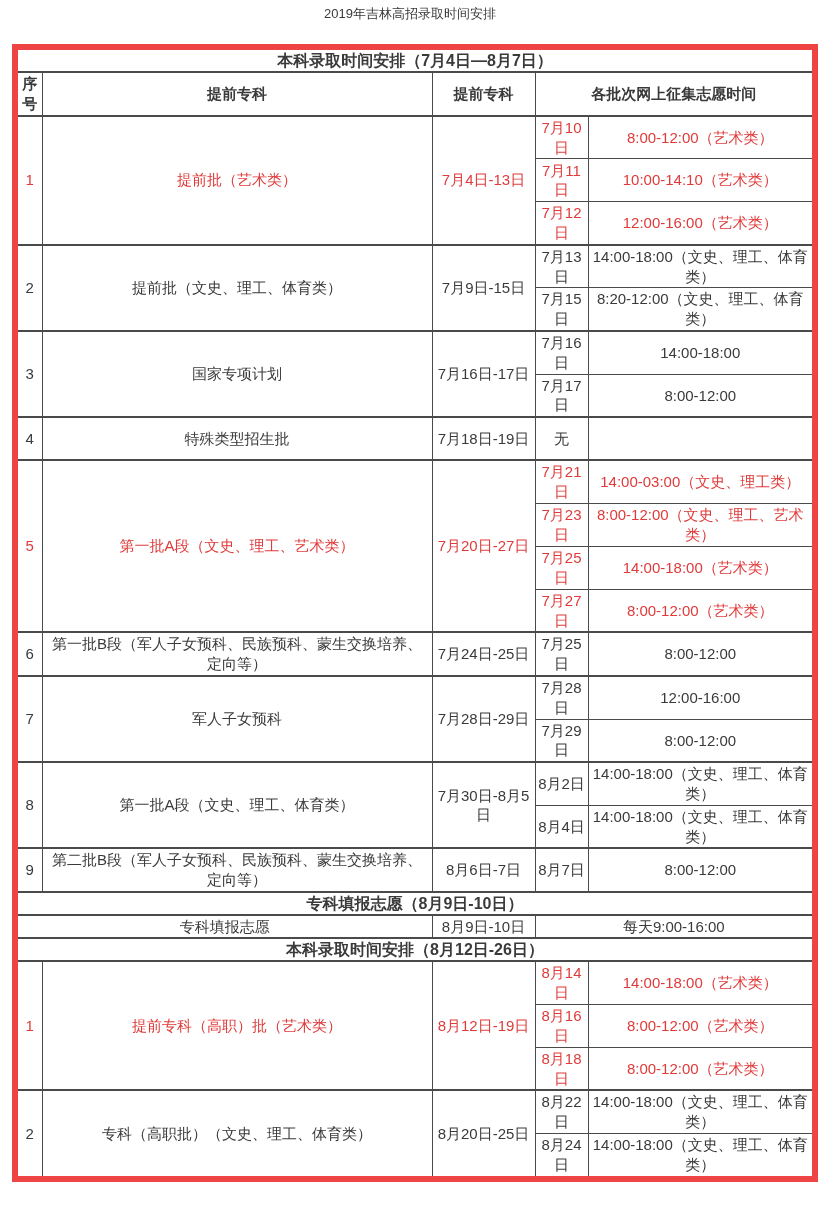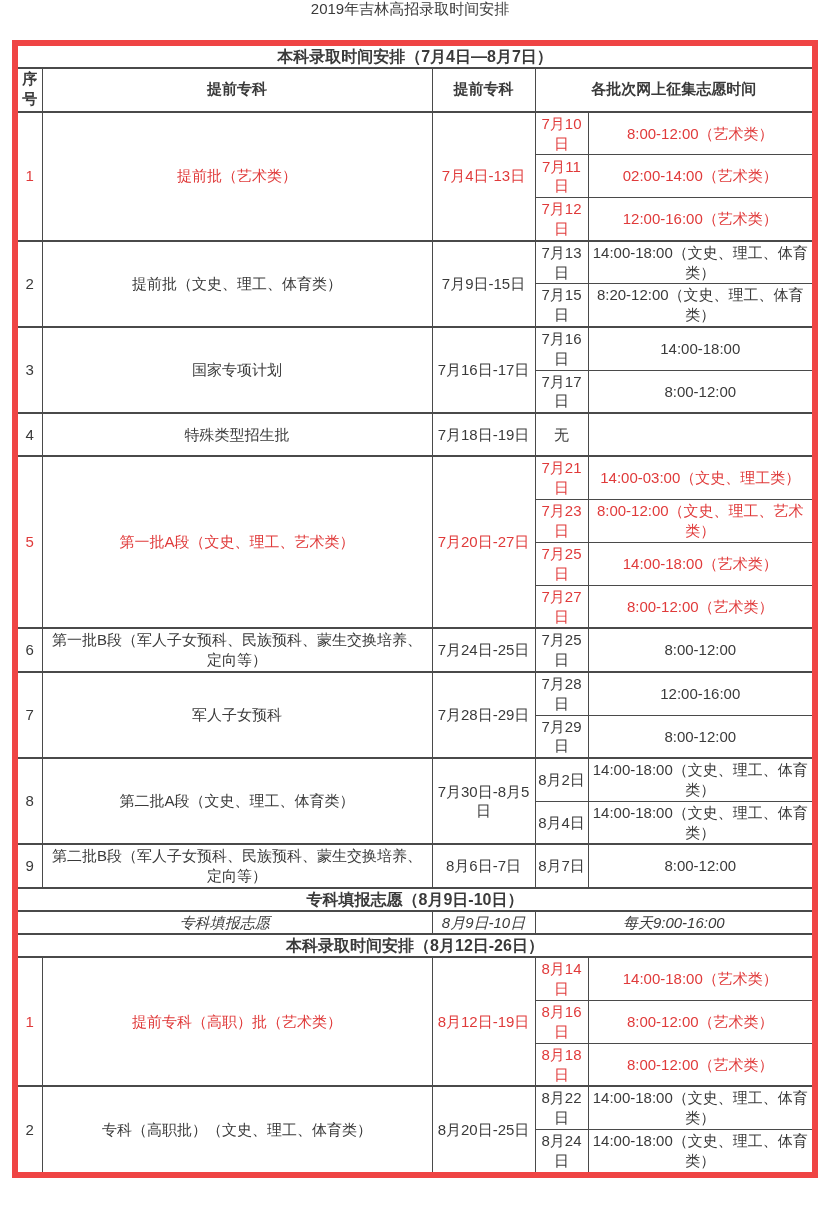--- a/index.html
+++ b/index.html
@@ -4,21 +4,22 @@
 <style>
   html,body{margin:0;padding:0;background:#ffffff;}
   body{
     width:820px;height:1210px;
     font-family:"Liberation Sans","DejaVu Sans",sans-serif;
     color:#3a3a3a;
     -webkit-font-smoothing:antialiased;
   }
   .page-title{
     text-align:center;
-    font-size:15px;
+    font-size:13px;
+    padding-top:5px;
     color:#3a3a3a;
   }
   table.sched{
     border-collapse:collapse;
     table-layout:fixed;
     width:800px;
     margin:21px 0 0 12px;
     border:6px solid #ef4444;
   }
   .sched td,.sched th{
@@ -33,23 +34,23 @@
   }
   .sched th{font-weight:bold;}
   .sched td.date-cell{padding:1px 0;}
   .sched td.seq-cell{padding:1px 0;}
   tr.sec-title td{
     font-weight:bold;
     font-size:16px;
     height:21px;
     padding:0 3px;
   }
-  tr.head-row{height:42px;font-family:Liberation Serif, serif;}
+  tr.head-row{height:42px;}
   tr.body-row{height:43px;}
-  tr.small-row td{height:21px;padding:0 3px;font-style:italic;}
+  tr.small-row td{height:21px;padding:0 3px;}
   tr.thick > td, tr.thick > th{border-top:2px solid #4a4a4a;}
   tr.red td{color:#e03a3a;}
 </style>
 </head>
 <body>
 
 <div class="page-title">2019年吉林高招录取时间安排</div>
 
 <table class="sched">
   <colgroup>
@@ -73,21 +74,21 @@
 
   <tr class="body-row thick red">
     <td class="seq-cell" rowspan="3">1</td>
     <td rowspan="3">提前批（艺术类）</td>
     <td rowspan="3">7月4日-13日</td>
     <td class="date-cell">7月10日</td>
     <td>8:00-12:00（艺术类）</td>
   </tr>
   <tr class="body-row red">
     <td class="date-cell">7月11日</td>
-    <td>02:00-14:00（艺术类）</td>
+    <td>10:00-14:10（艺术类）</td>
   </tr>
   <tr class="body-row red">
     <td class="date-cell">7月12日</td>
     <td>12:00-16:00（艺术类）</td>
   </tr>
 
   <tr class="body-row thick">
     <td class="seq-cell" rowspan="2">2</td>
     <td rowspan="2">提前批（文史、理工、体育类）</td>
     <td rowspan="2">7月9日-15日</td>
@@ -154,21 +155,21 @@
     <td class="date-cell">7月28日</td>
     <td>12:00-16:00</td>
   </tr>
   <tr class="body-row">
     <td class="date-cell">7月29日</td>
     <td>8:00-12:00</td>
   </tr>
 
   <tr class="body-row thick">
     <td class="seq-cell" rowspan="2">8</td>
-    <td rowspan="2">第二批A段（文史、理工、体育类）</td>
+    <td rowspan="2">第一批A段（文史、理工、体育类）</td>
     <td rowspan="2">7月30日-8月5日</td>
     <td class="date-cell">8月2日</td>
     <td>14:00-18:00（文史、理工、体育类）</td>
   </tr>
   <tr class="body-row">
     <td class="date-cell">8月4日</td>
     <td>14:00-18:00（文史、理工、体育类）</td>
   </tr>
 
   <tr class="body-row thick">

